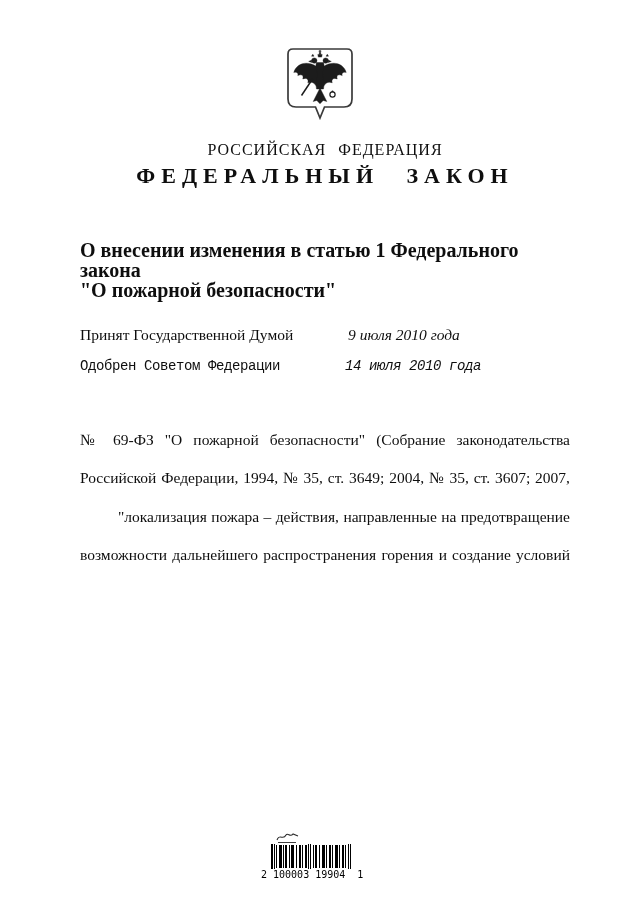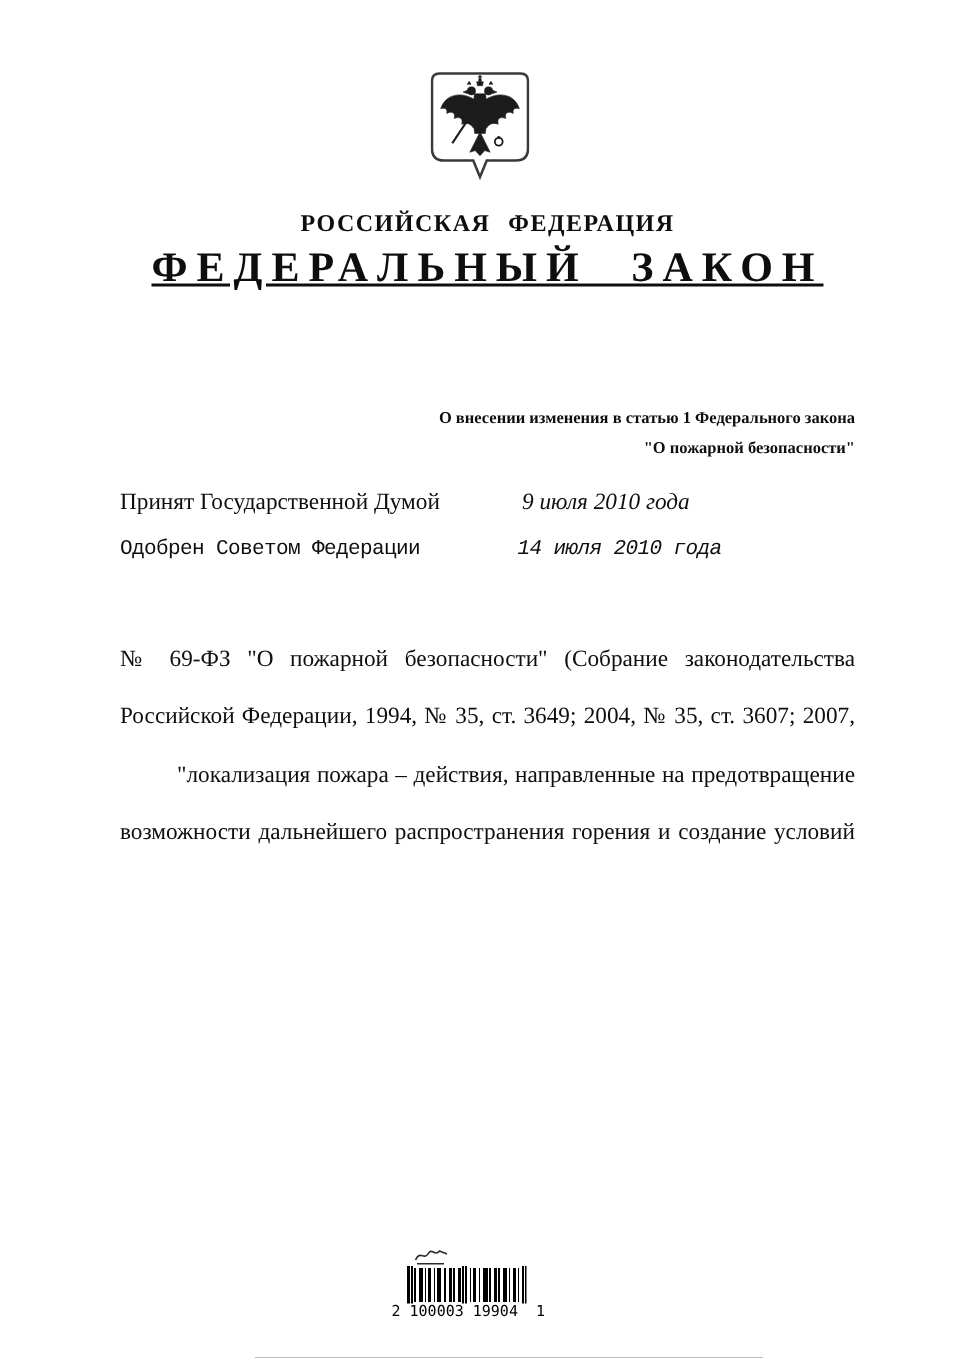--- a/index.html
+++ b/index.html
@@ -11,31 +11,31 @@
     font-family:"Liberation Serif", serif;
     color:#0e0e0e;
     overflow:hidden;
   }
   
   .emblem{position:absolute;left:287px;top:48px;width:66px;height:78px;}
   
   .country{
     position:absolute;left:80px;top:141px;width:490px;
     text-align:center;font-size:16px;letter-spacing:1px;word-spacing:7px;
-    font-weight:700;
+    font-weight:400;
   }
   .doctype{
     position:absolute;left:40px;top:163px;width:570px;
-    text-align:center;font-size:28px;font-weight:bold;
-    letter-spacing:6px;word-spacing:16px;white-space:nowrap;text-decoration:underline;
+    text-align:center;font-size:22px;font-weight:bold;
+    letter-spacing:6px;word-spacing:16px;white-space:nowrap;
   }
   
   .law-title{
     position:absolute;left:80px;top:240px;width:490px;
-    text-align:right;font-weight:bold;font-size:11px;line-height:20px;margin-top:29px;
+    text-align:left;font-weight:bold;font-size:20px;line-height:20px;
   }
   
   .adoption{position:absolute;left:80px;top:326px;width:490px;font-size:15.5px;}
   .adoption .row{position:relative;height:32px;}
   .adoption .date{position:absolute;left:268px;top:0;font-style:italic;}
   .row-mono{font-family:"Liberation Mono", monospace;font-size:14px;letter-spacing:-0.4px;}
   .row-mono .date{left:265px;}
   
   .doc-body{
     position:absolute;left:80px;top:421px;width:490px;

